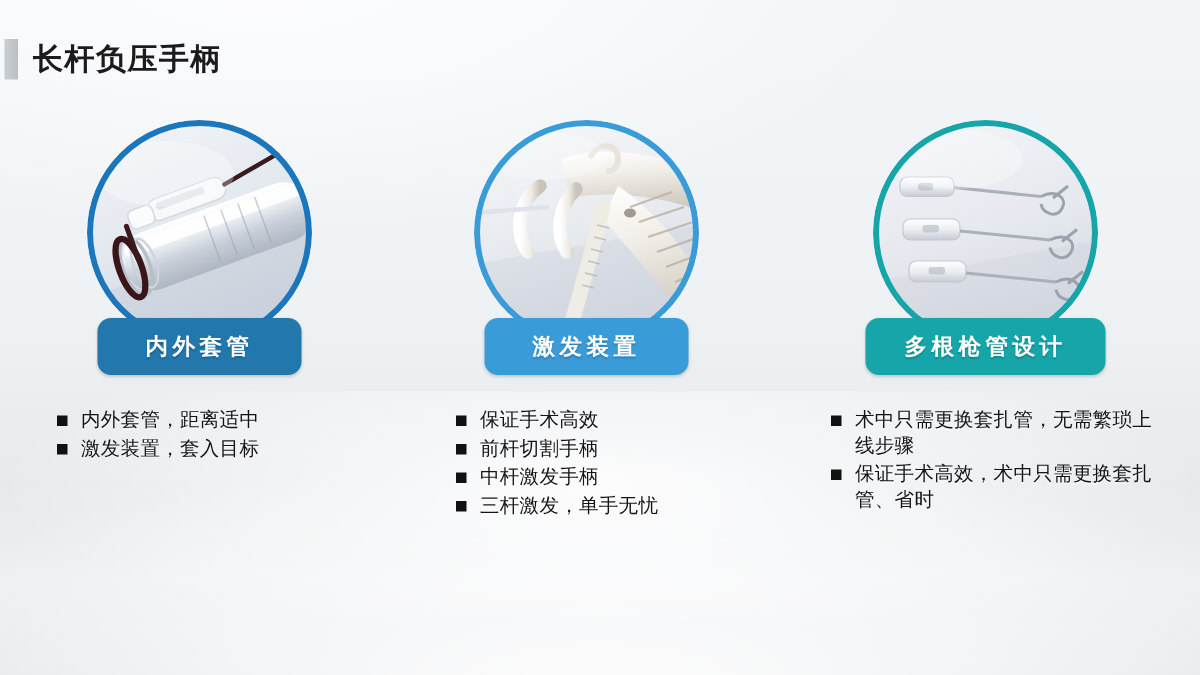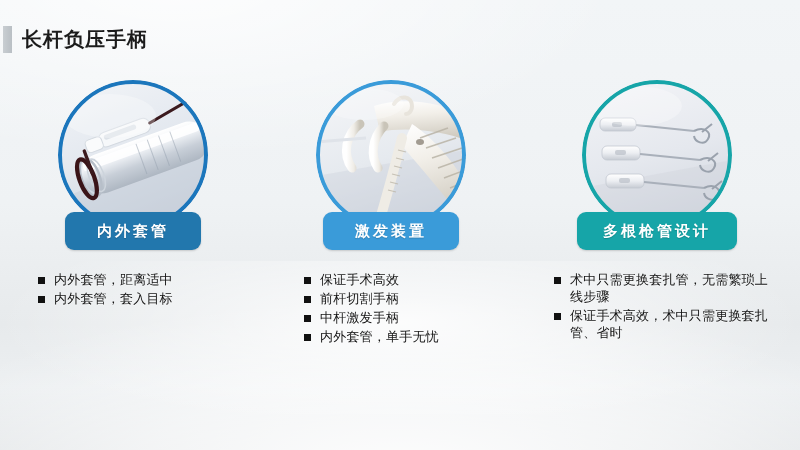--- a/index.html
+++ b/index.html
@@ -154,21 +154,21 @@
             </svg>
           </div>
           <div class="ring"></div>
         </div>
       </div>
       <div class="label-pill p1">
         <span>内外套管</span>
       </div>
       <ul class="bullets">
         <li><i class="bsq"></i><span>内外套管，距离适中</span></li>
-        <li><i class="bsq"></i><span>内外套管，套入目标</span></li>
+        <li><i class="bsq"></i><span>激发装置，套入目标</span></li>
       </ul>
     </div>
 
     <div class="col col-1">
       <div class="circle-wrap">
         <div class="circle c2">
           <div class="photo">
             <svg viewBox="0 0 150 150" width="150" height="150" aria-hidden="true">
               <defs>
                 <linearGradient id="bg2" x1="0" y1="0" x2="0.3" y2="1">
@@ -227,21 +227,21 @@
           <div class="ring"></div>
         </div>
       </div>
       <div class="label-pill p2">
         <span>激发装置</span>
       </div>
       <ul class="bullets">
         <li><i class="bsq"></i><span>保证手术高效</span></li>
         <li><i class="bsq"></i><span>前杆切割手柄</span></li>
         <li><i class="bsq"></i><span>中杆激发手柄</span></li>
-        <li><i class="bsq"></i><span>内外套管，单手无忧</span></li>
+        <li><i class="bsq"></i><span>三杆激发，单手无忧</span></li>
       </ul>
     </div>
 
     <div class="col col-2">
       <div class="circle-wrap">
         <div class="circle c3">
           <div class="photo">
             <svg viewBox="0 0 150 150" width="150" height="150" aria-hidden="true">
               <defs>
                 <linearGradient id="bg3" x1="0" y1="0" x2="0.3" y2="1">

